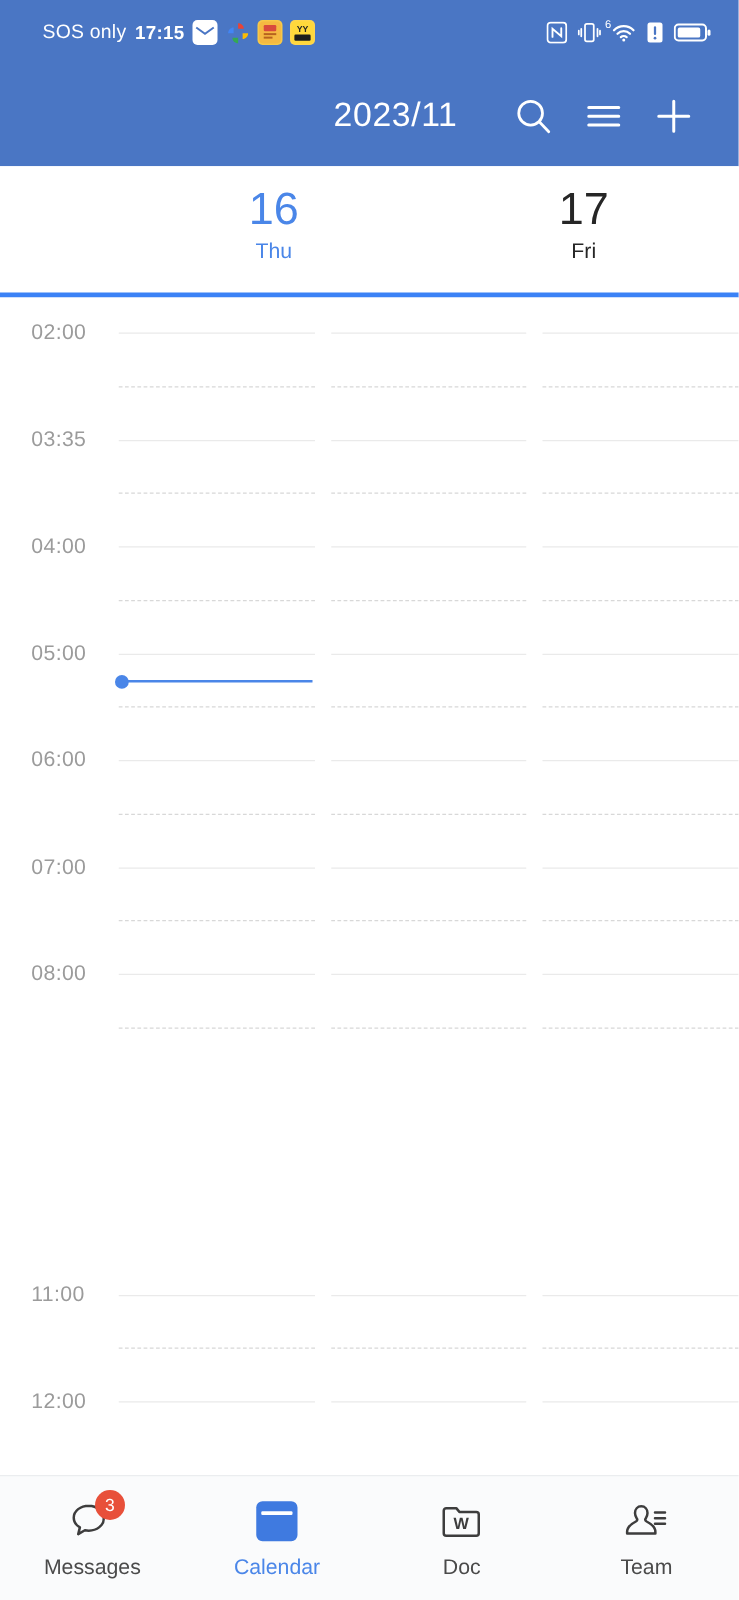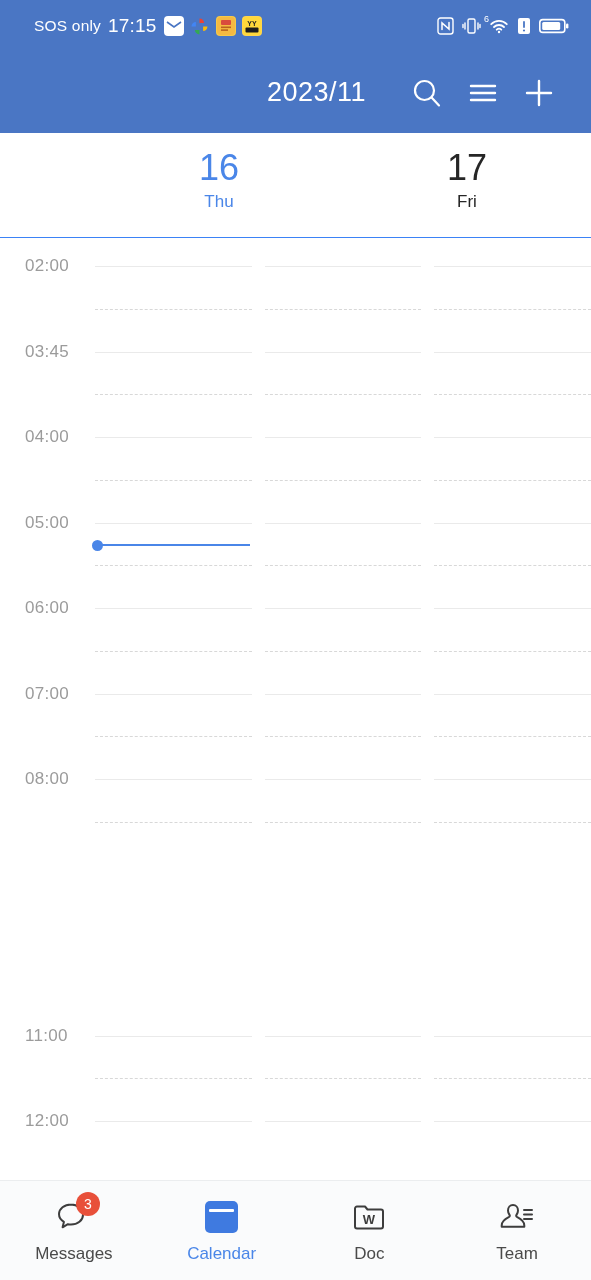--- a/index.html
+++ b/index.html
@@ -32,21 +32,21 @@
     padding:0 22px 0 34px;
   }
   .sb-left { display:flex; align-items:center; gap:7px; }
   .sb-text {
     font-size:18px;
     letter-spacing:0.2px;
     color:#ffffff;
     white-space:nowrap;
   }
   .sb-sos { font-size:15.5px; }
-  .sb-time { font-size:19px; font-weight:400; }
+  .sb-time { font-size:15px; font-weight:700; }
   .sb-appicons { display:flex; align-items:center; gap:6px; }
   .appicon {
     width:20px; height:20px;
     border-radius:4px;
     display:flex; align-items:center; justify-content:center;
     font-size:11px; line-height:1;
     overflow:hidden;
   }
   .ai-mail { background:#ffffff; }
   .ai-mail svg { display:block; }
@@ -83,21 +83,21 @@
     display:flex; align-items:center; justify-content:center;
     cursor:pointer;
   }
   .tb-btn svg { display:block; }
 
   
   .dayheader {
     flex:0 0 105px;
     display:flex;
     background:#ffffff;
-    border-bottom:1px solid #3b82f6;
+    border-bottom:4px solid #3b82f6;
     position:relative;
   }
   .daycol-spacer { flex:0 0 95px; }
   .daycols { flex:1; display:flex; }
   .daycol {
     flex:1;
     display:flex; flex-direction:column;
     align-items:center;
     justify-content:center;
     padding-bottom:8px;
@@ -359,21 +359,21 @@
             <div></div>
             <div></div>
           </div>
           <div class="lines line-dash">
             <div></div>
             <div></div>
             <div></div>
           </div>
         </div>
         <div class="hour-row" style="top: 113.5px;">
-          <div class="hour-label">03:45</div>
+          <div class="hour-label">03:35</div>
           <div class="lines line-solid">
             <div></div>
             <div></div>
             <div></div>
           </div>
           <div class="lines line-dash">
             <div></div>
             <div></div>
             <div></div>
           </div>

